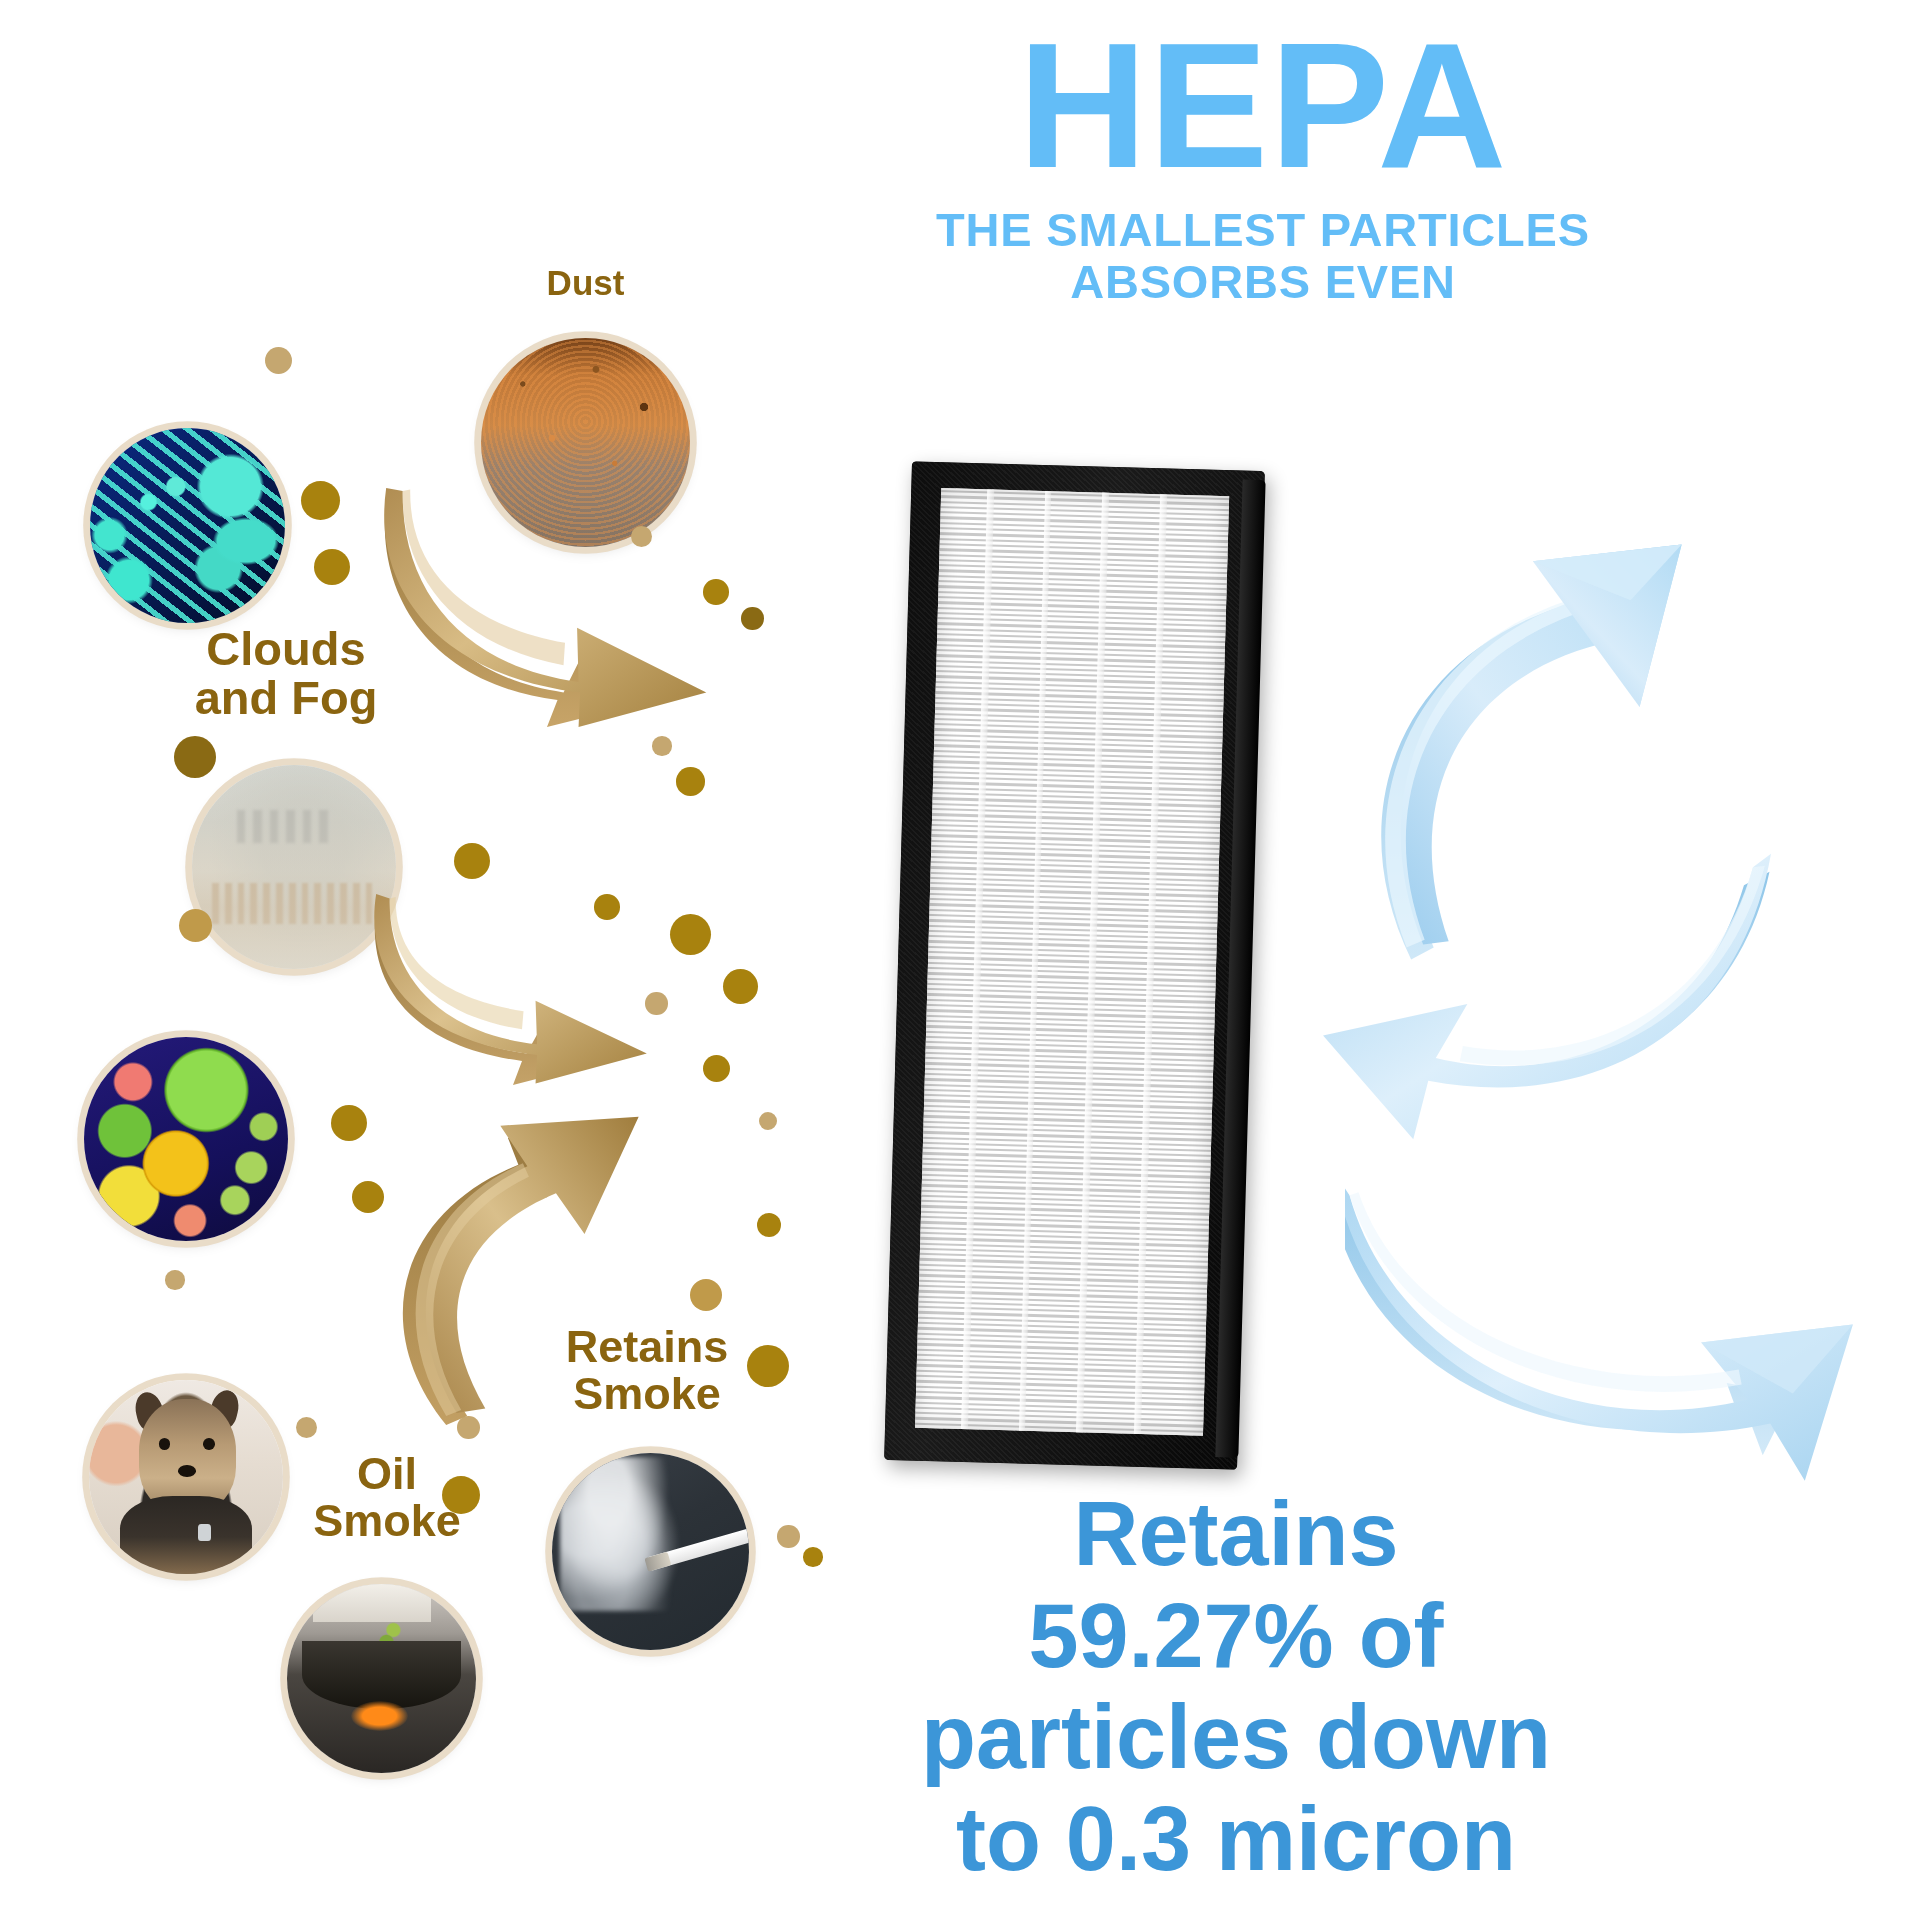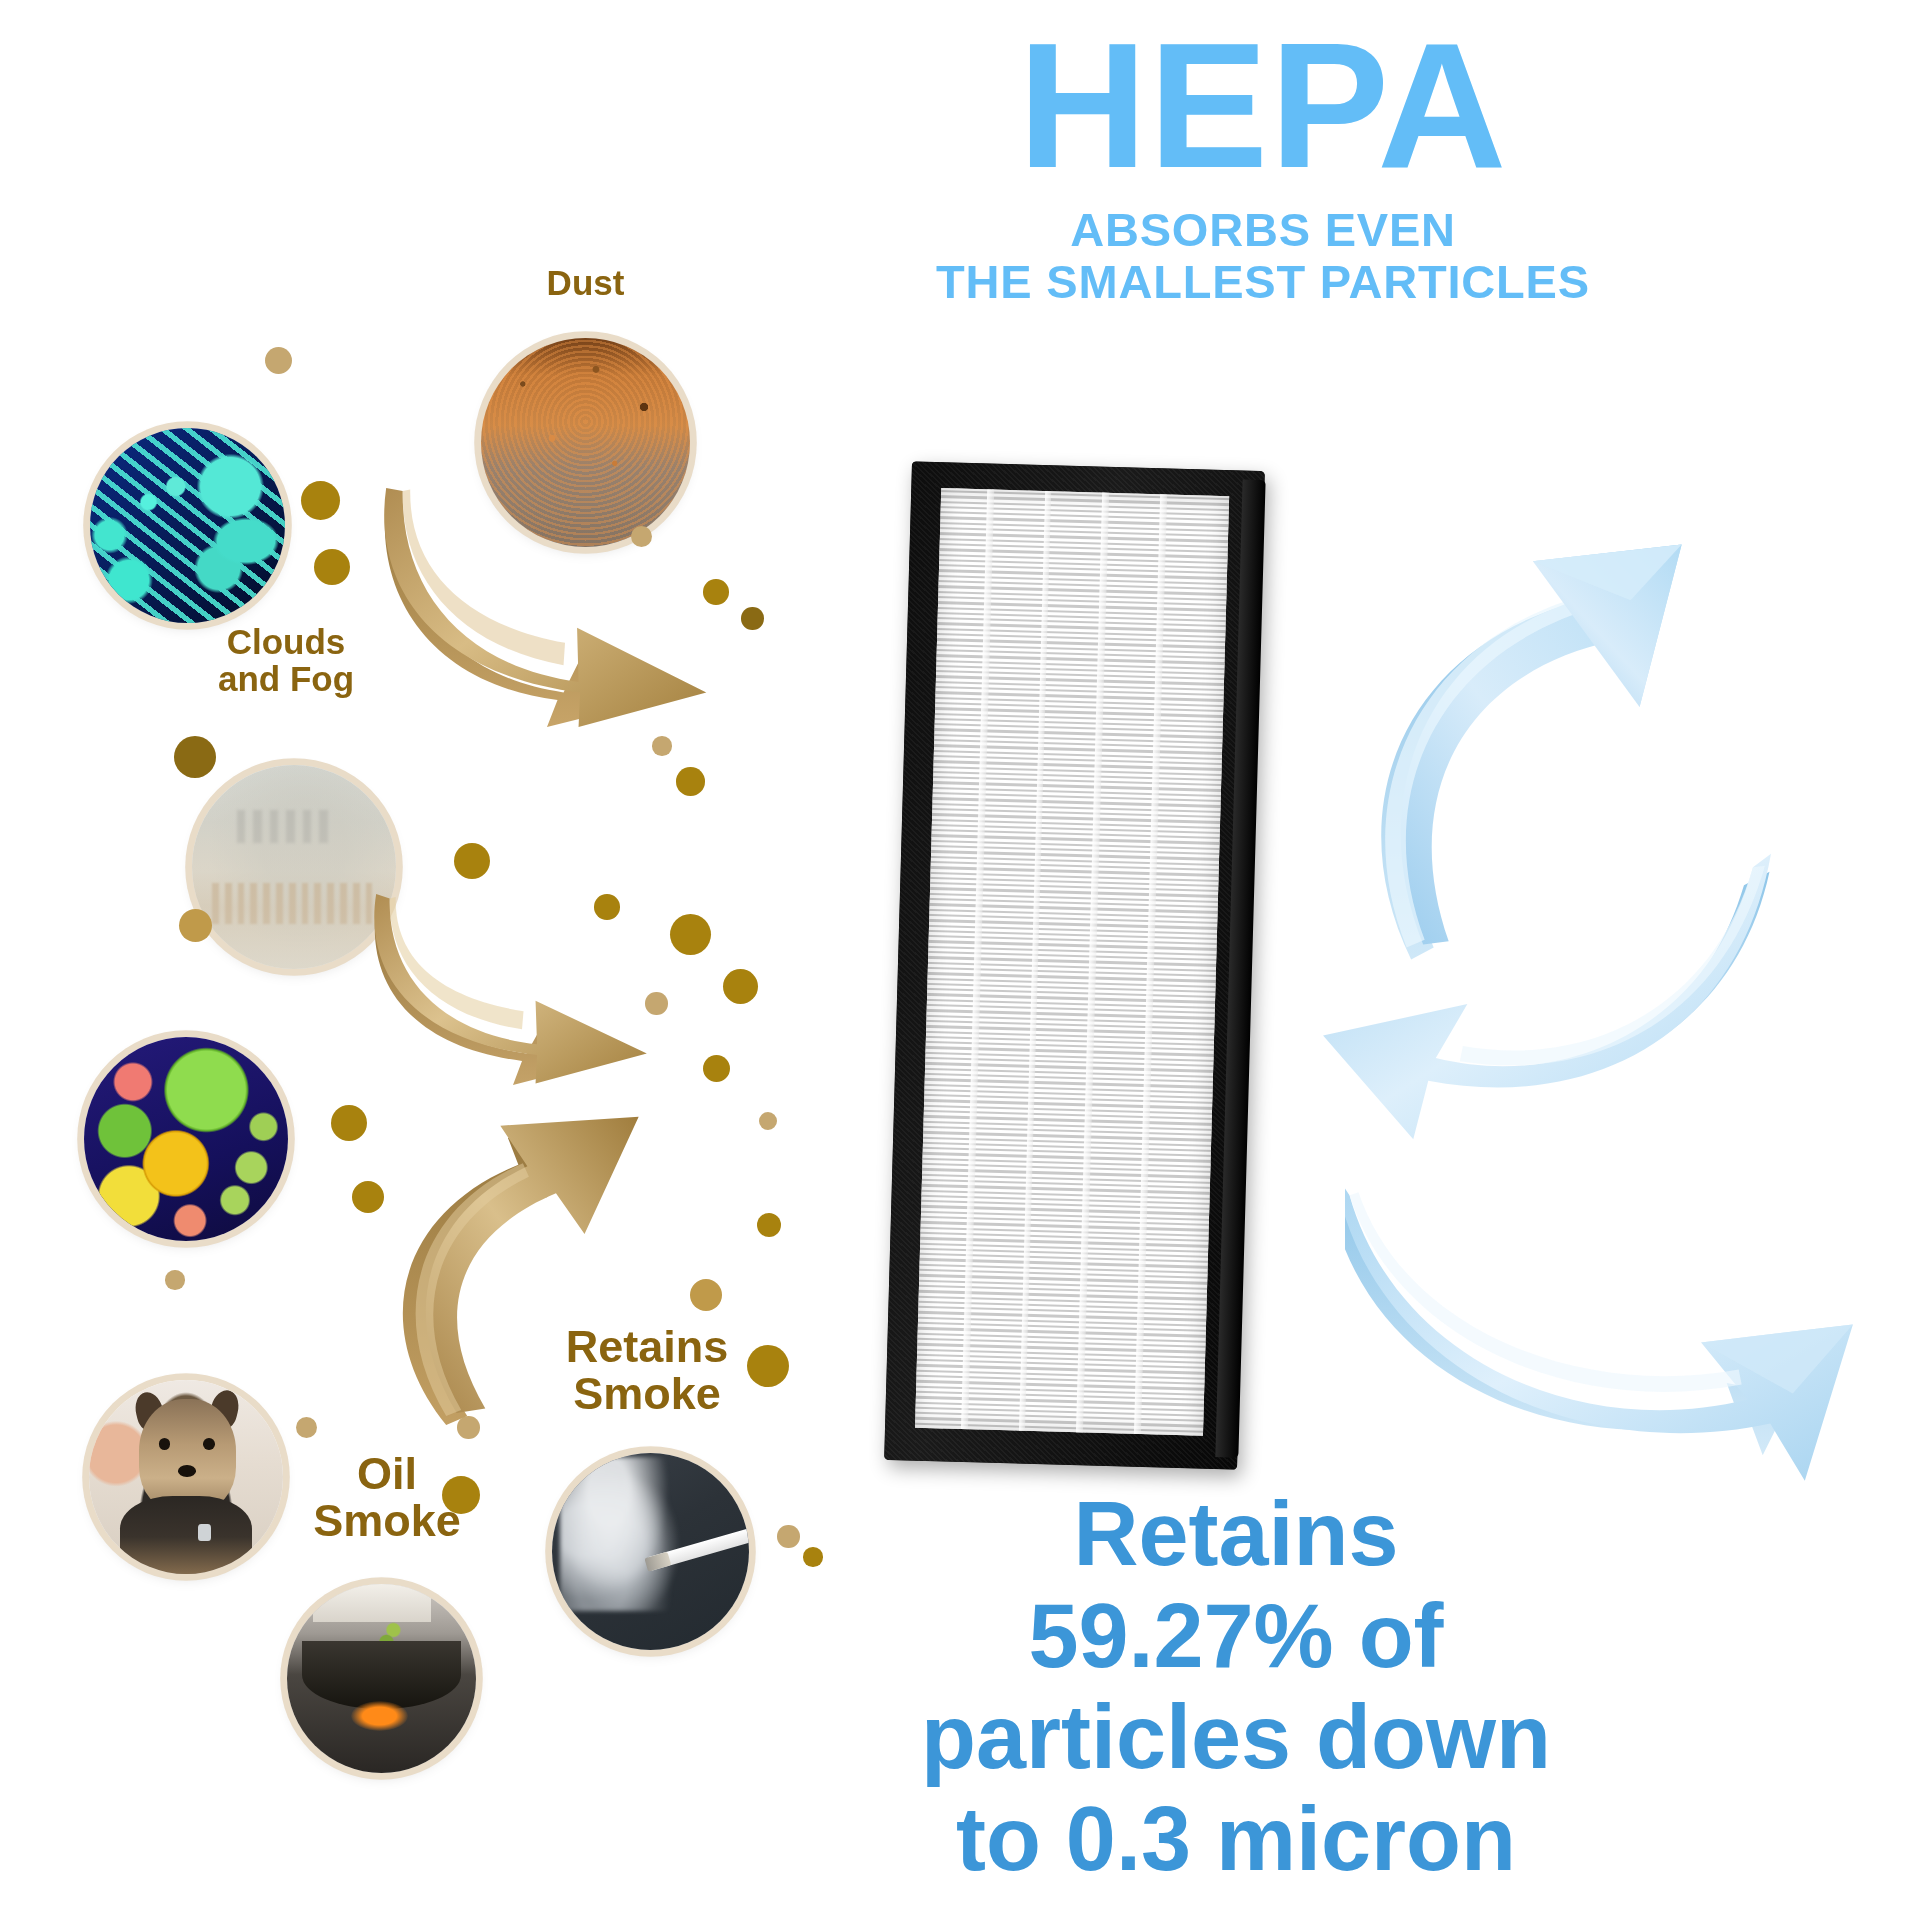--- a/index.html
+++ b/index.html
@@ -154,22 +154,22 @@
   .garrow svg{display:block;}
 </style>
 </head>
 <body>
 
 <div id="stage">
 
   <div class="header">
     <div class="hepa">HEPA</div>
     <div class="sub">
+      <div>THE SMALLEST PARTICLES</div>
       <div>ABSORBS EVEN</div>
-      <div>THE SMALLEST PARTICLES</div>
     </div>
   </div>
 
   <div class="circ" style="left:90px;top:428px;width:195px;height:195px;">
     <div class="inner img-bacteria"></div>
   </div>
 
   <div class="circ" style="left:481px;top:338px;width:209px;height:209px;">
     <div class="inner img-dust"></div>
   </div>
@@ -212,21 +212,21 @@
     <div class="inner img-smoke">
       <div class="smoke-plume"></div>
       <div class="cig">
         <div class="cig-ember"></div>
       </div>
     </div>
   </div>
 
   <div class="lab" style="left:473px;top:265px;width:225px;font-size:35px;">Dust</div>
 
-  <div class="lab" style="left:162px;top:624px;width:248px;font-size:35px;">
+  <div class="lab" style="left:162px;top:624px;width:248px;font-size:47px;">
     <div>Clouds</div>
     <div>and Fog</div>
   </div>
 
   <div class="lab" style="left:278px;top:1450px;width:218px;font-size:45px;">
     <div>Oil</div>
     <div>Smoke</div>
   </div>
 
   <div class="lab" style="left:519px;top:1323px;width:256px;font-size:45px;">

